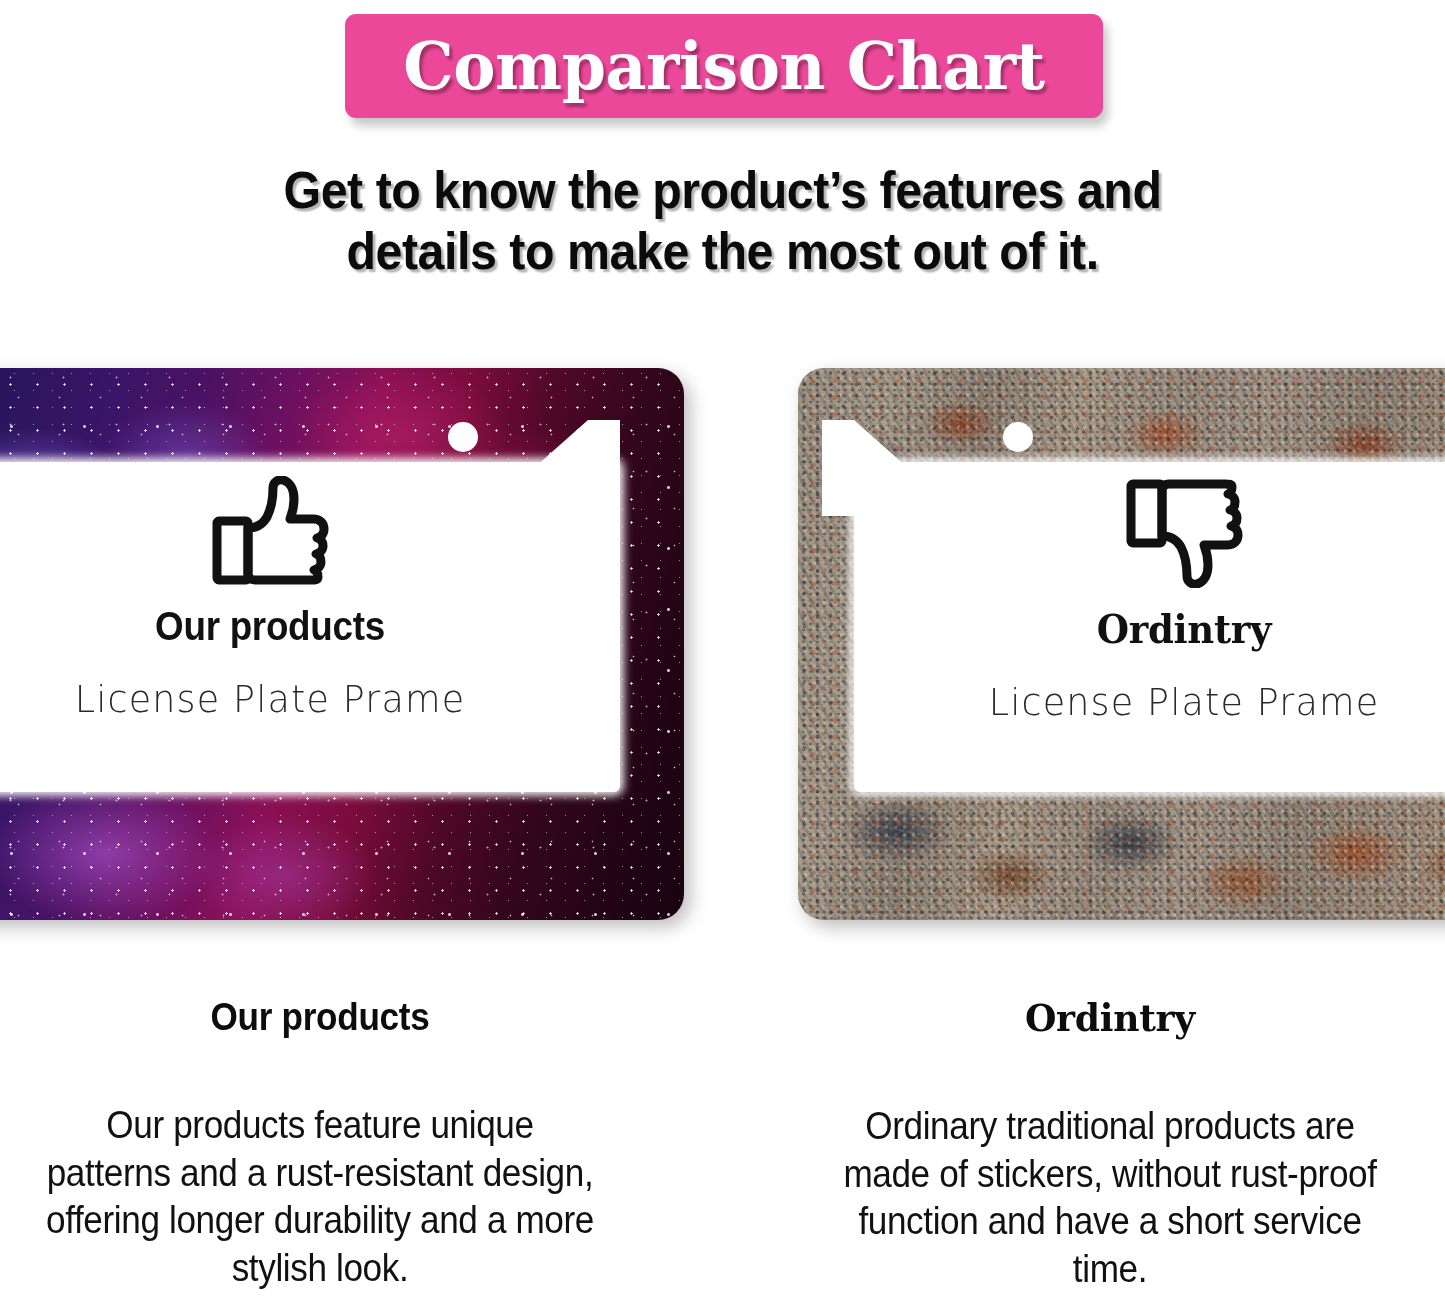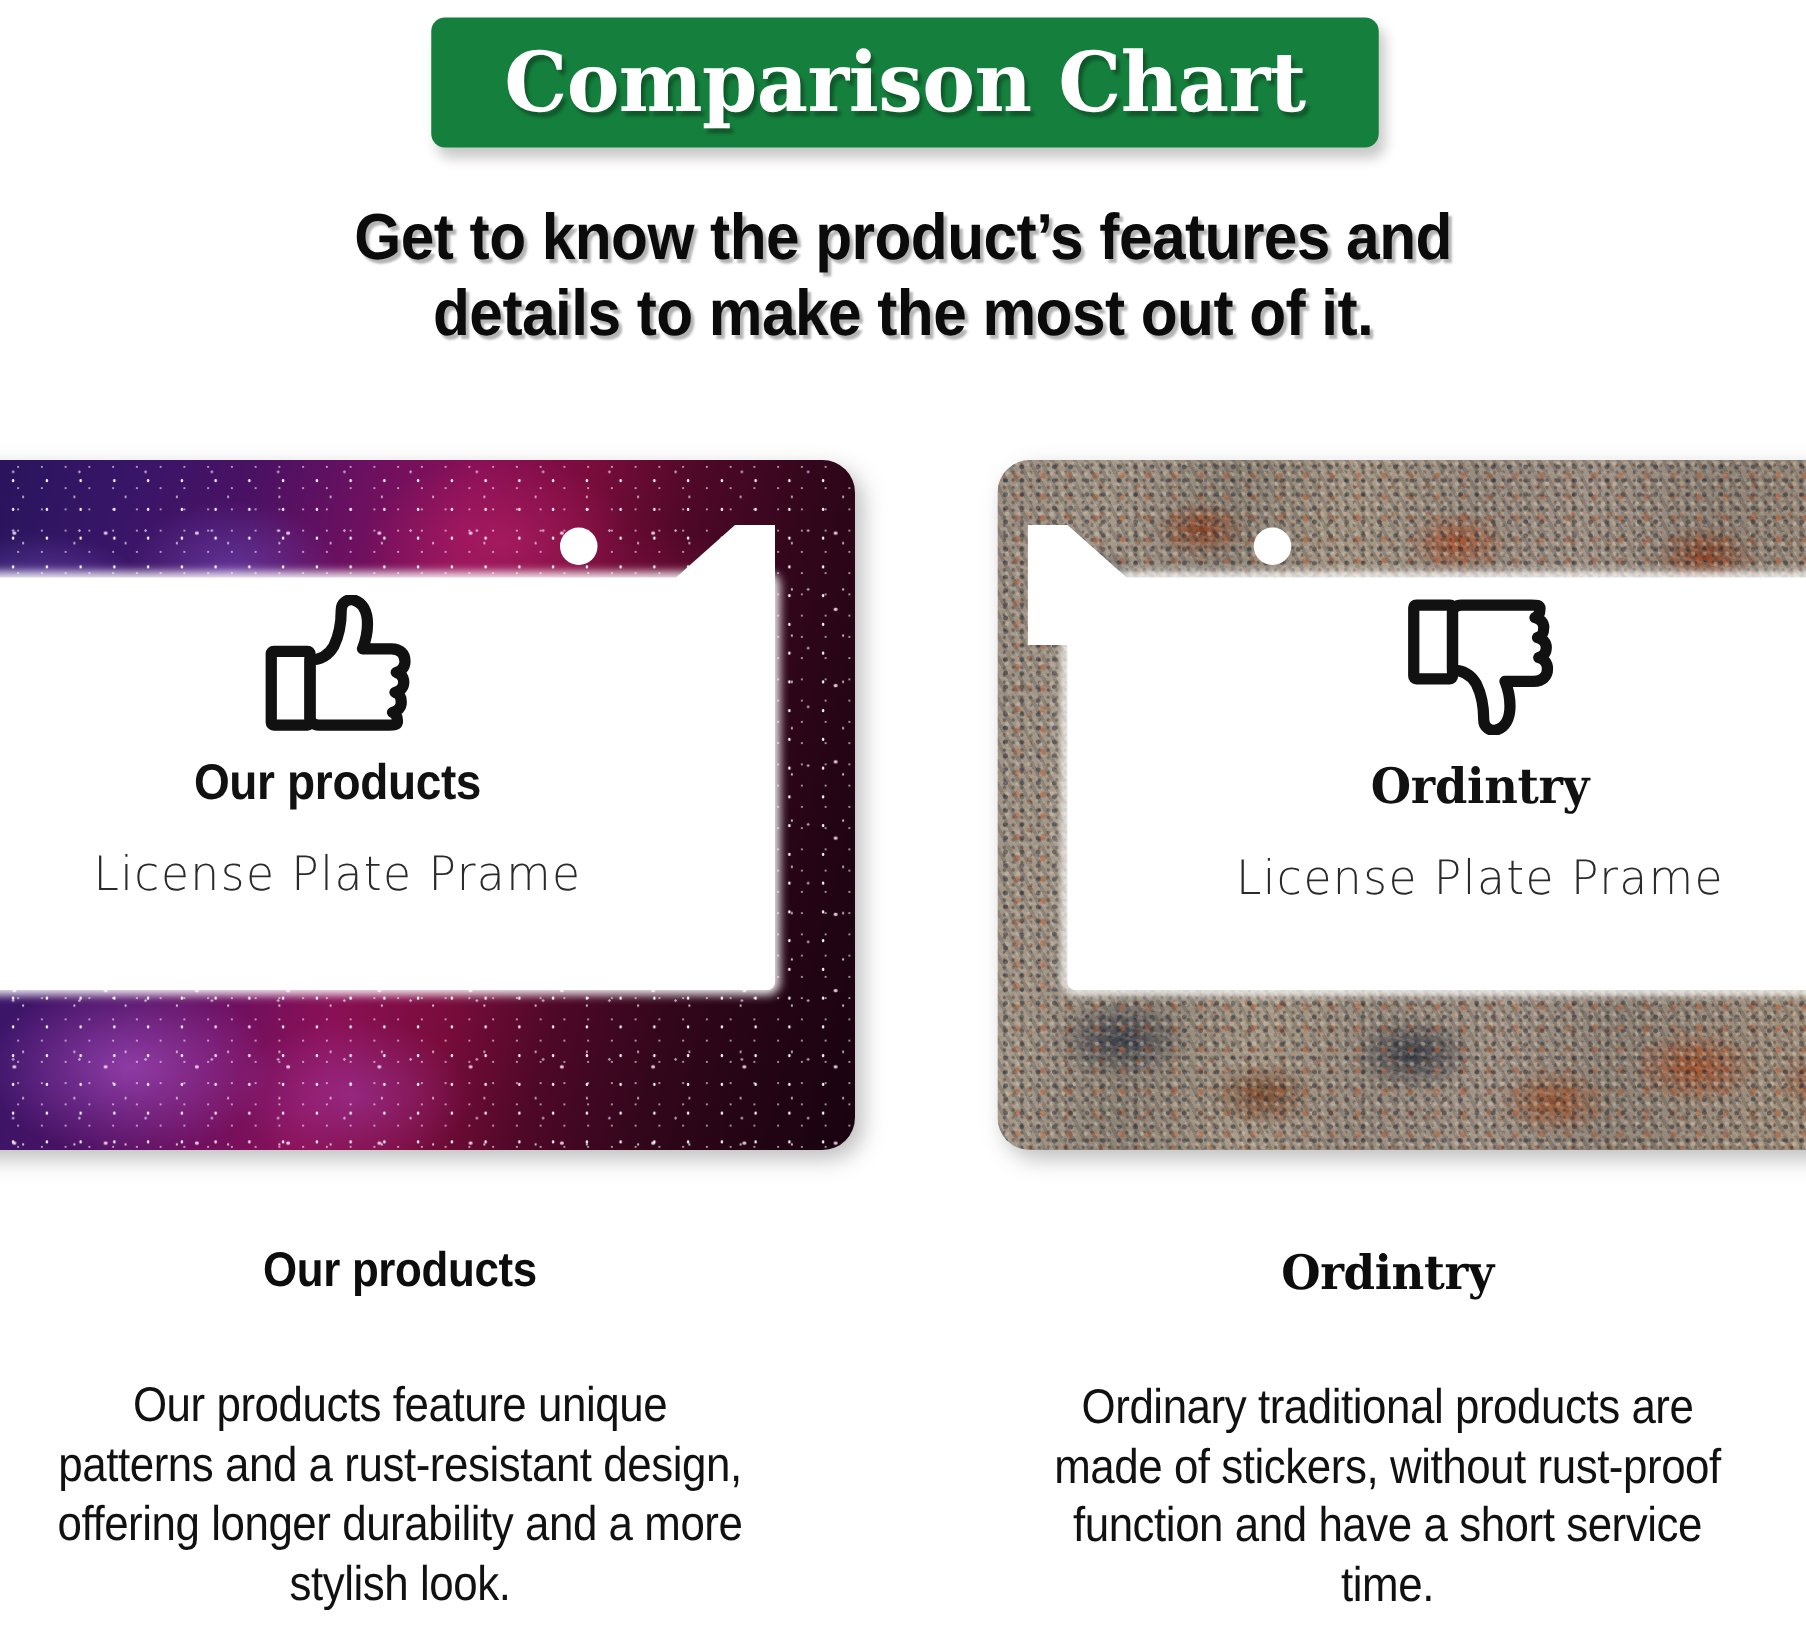--- a/index.html
+++ b/index.html
@@ -19,21 +19,21 @@
   .banner-wrap {
     position: absolute;
     left: 345px;
     top: 14px;
     width: 758px;
     height: 104px;
   }
   .banner {
     position: absolute;
     inset: 0;
-    background: #15803d;
+    background: #ec4899;
     border-radius: 11px;
     box-shadow: 5px 8px 10px rgba(0,0,0,0.22);
     display: flex;
     align-items: center;
     justify-content: center;
   }
   .banner-title {
     font-family: "DejaVu Serif", serif;
     font-weight: bold;
     font-size: 66px;

